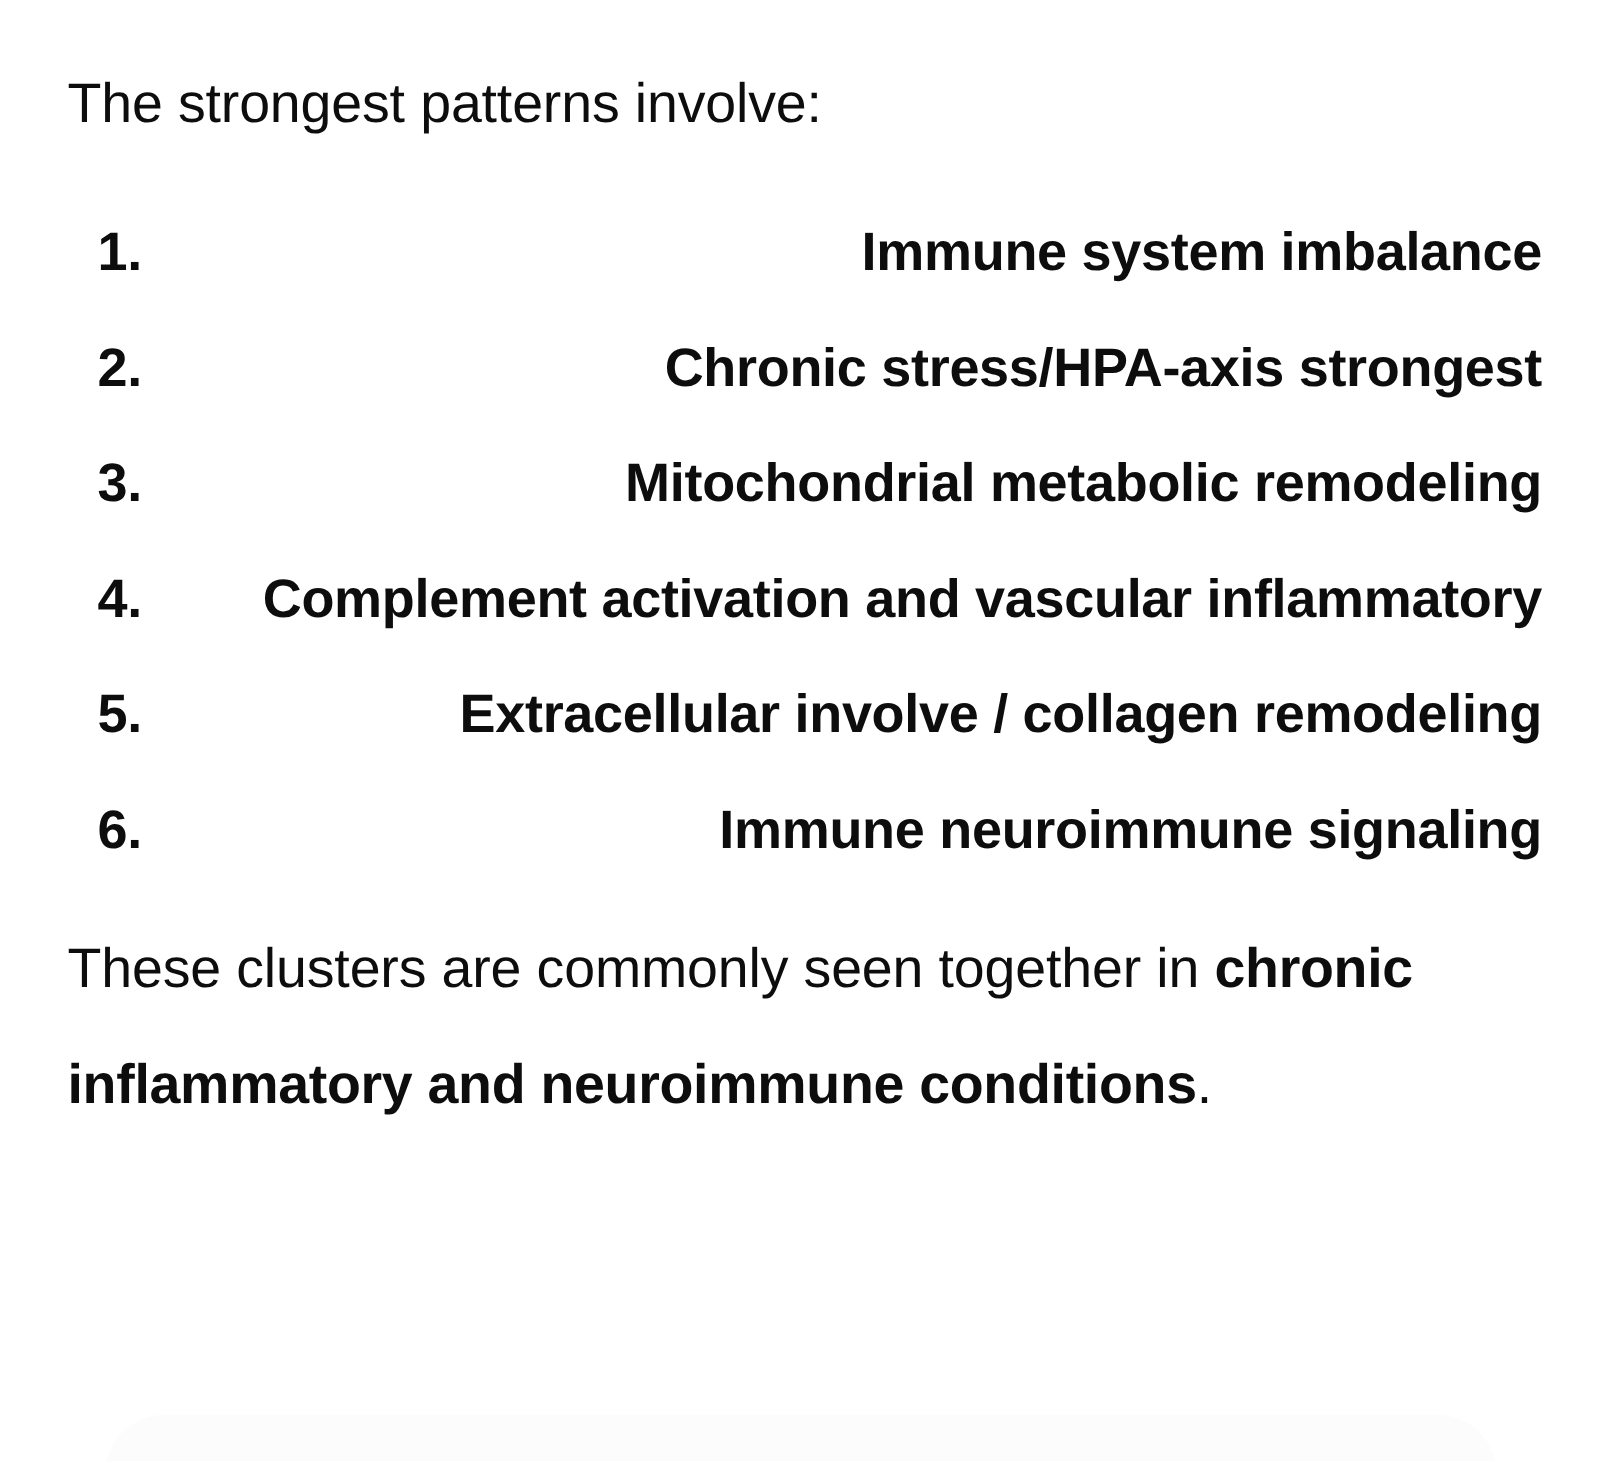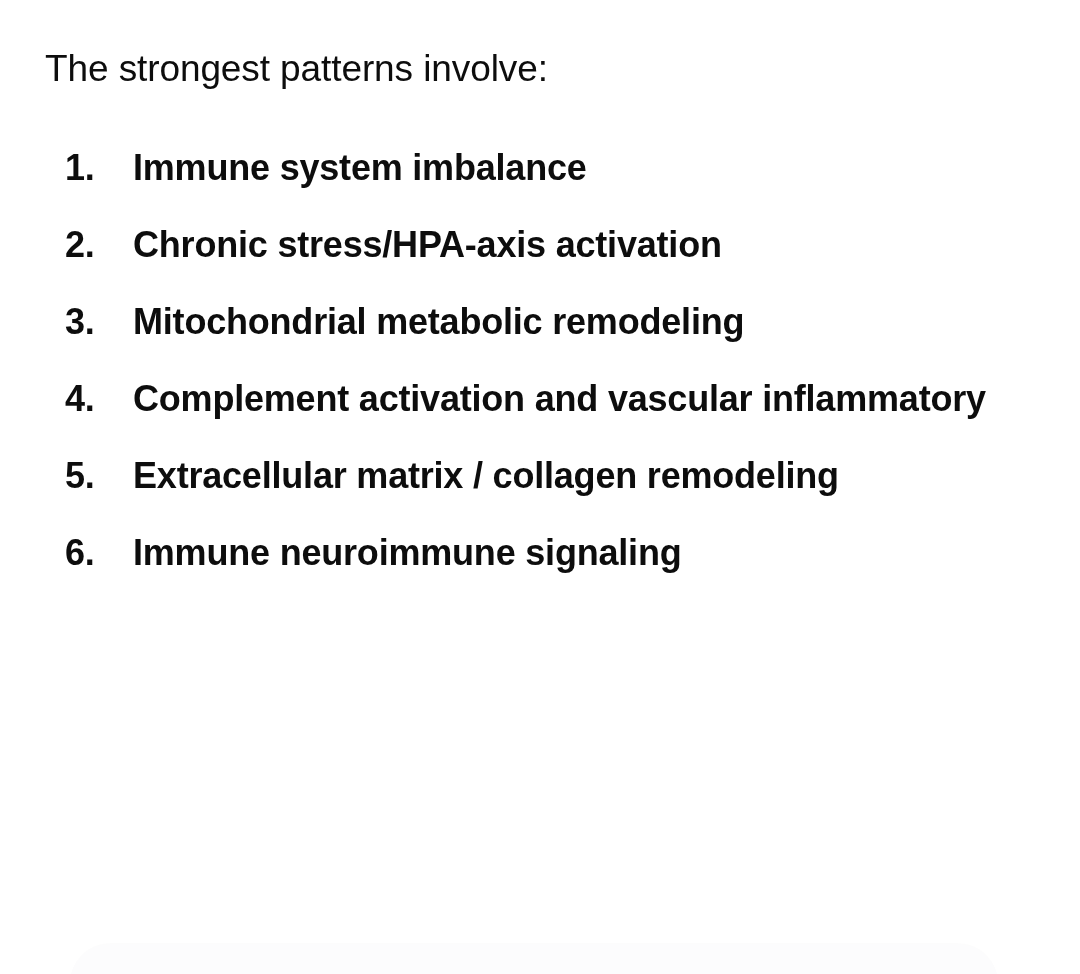--- a/index.html
+++ b/index.html
@@ -69,20 +69,21 @@
     width: 56px;
     text-align: left;
     font-size: 36px;
     font-weight: 700;
     line-height: 77px;
     color: #0d0d0d;
   }
 
   .pattern-text {
     display: block;
+    text-align: right;
   }
 
   .closing-paragraph {
     font-size: 37px;
     font-weight: 400;
     line-height: 77px;
     letter-spacing: -0.1px;
     margin: 16px 0 0 0;
     color: #0d0d0d;
   }
@@ -114,43 +115,46 @@
 
     <ol class="pattern-list">
 
       <li class="pattern-item">
         <span class="pattern-marker">1.</span>
         <span class="pattern-text">Immune system imbalance</span>
       </li>
 
       <li class="pattern-item">
         <span class="pattern-marker">2.</span>
-        <span class="pattern-text">Chronic stress/HPA-axis activation</span>
+        <span class="pattern-text">Chronic stress/HPA-axis strongest</span>
       </li>
 
       <li class="pattern-item">
         <span class="pattern-marker">3.</span>
         <span class="pattern-text">Mitochondrial metabolic remodeling</span>
       </li>
 
       <li class="pattern-item">
         <span class="pattern-marker">4.</span>
         <span class="pattern-text">Complement activation and vascular inflammatory</span>
       </li>
 
       <li class="pattern-item">
         <span class="pattern-marker">5.</span>
-        <span class="pattern-text">Extracellular matrix / collagen remodeling</span>
+        <span class="pattern-text">Extracellular involve / collagen remodeling</span>
       </li>
 
       <li class="pattern-item">
         <span class="pattern-marker">6.</span>
         <span class="pattern-text">Immune neuroimmune signaling</span>
       </li>
 
     </ol>
 
+    <p class="closing-paragraph">
+      <span>These clusters are commonly seen together in </span><span class="emphasis">chronic inflammatory and neuroimmune conditions</span><span>.</span>
+    </p>
 
   </div>
 
   <div class="composer-peek"></div>
 
 </div>
 
 </body></html>

